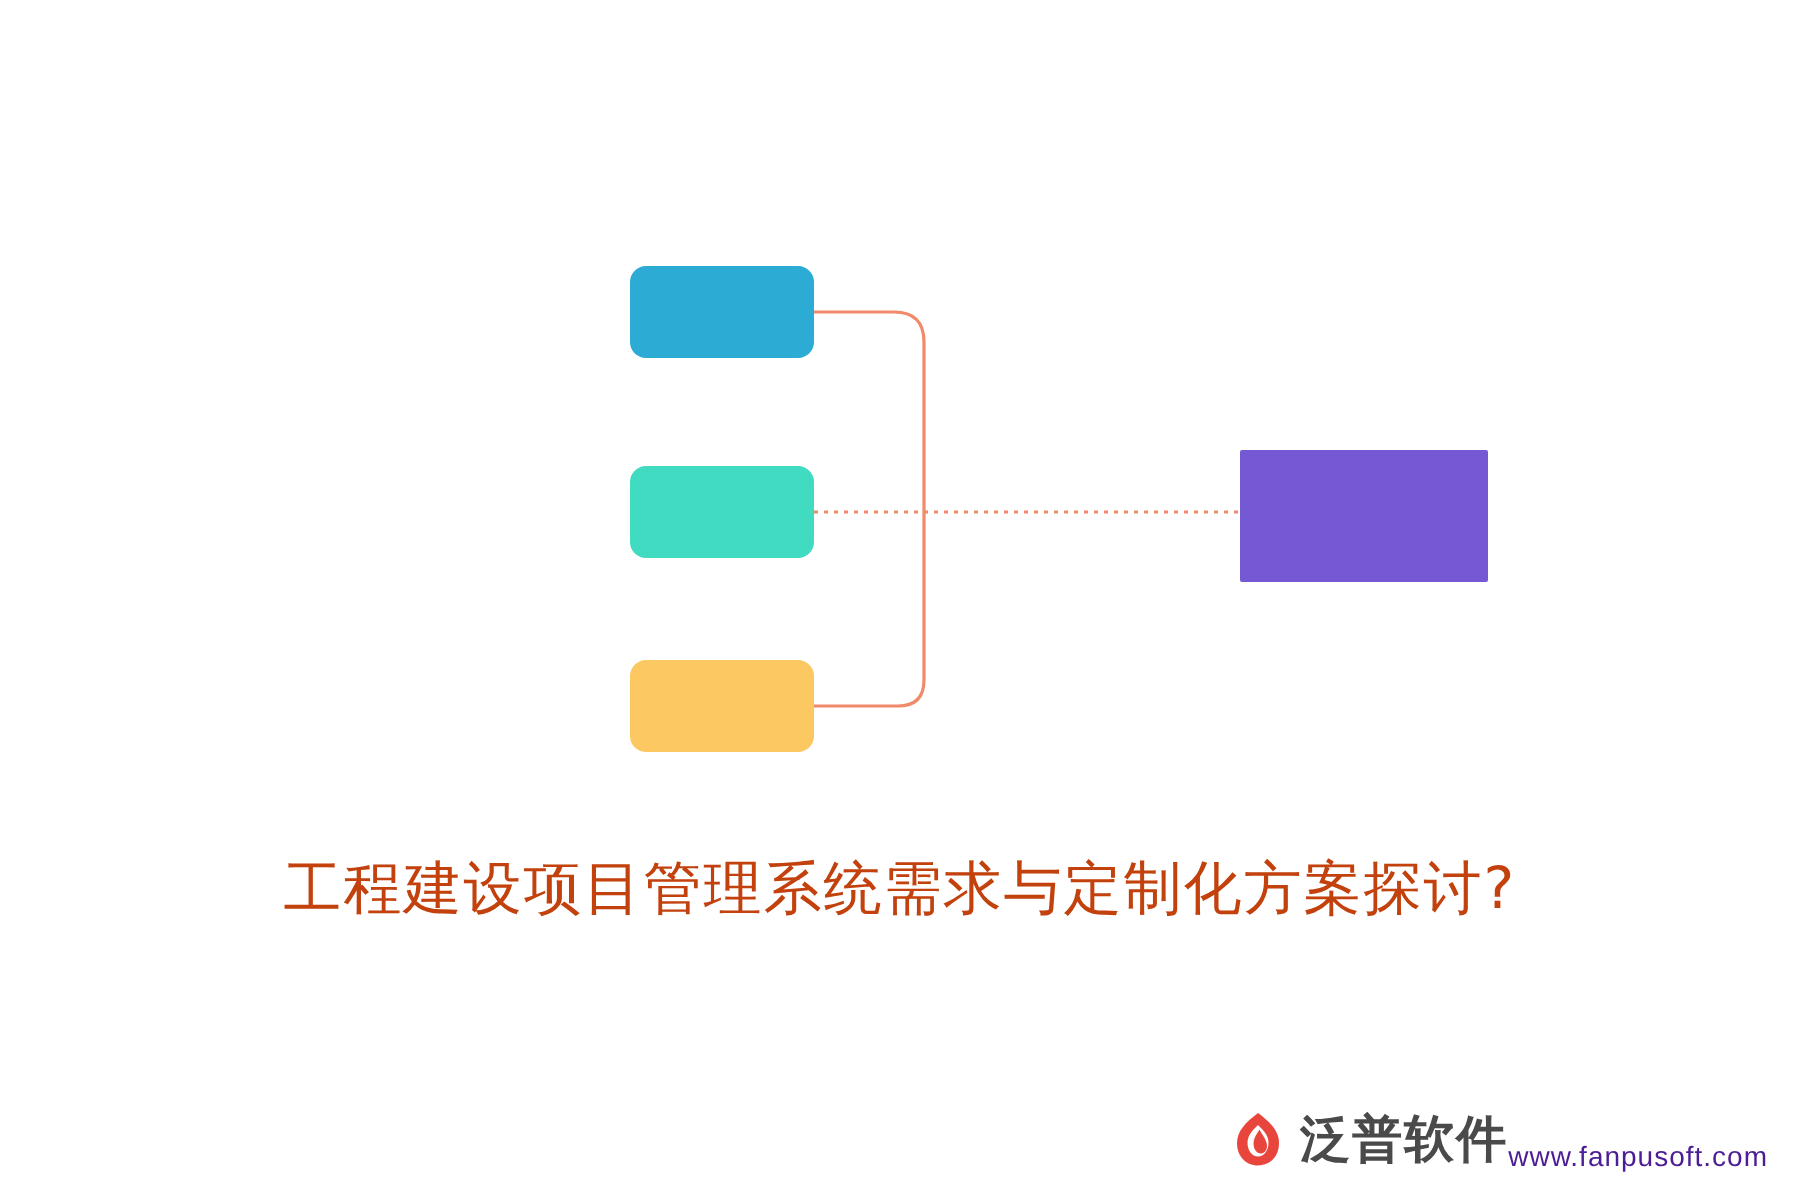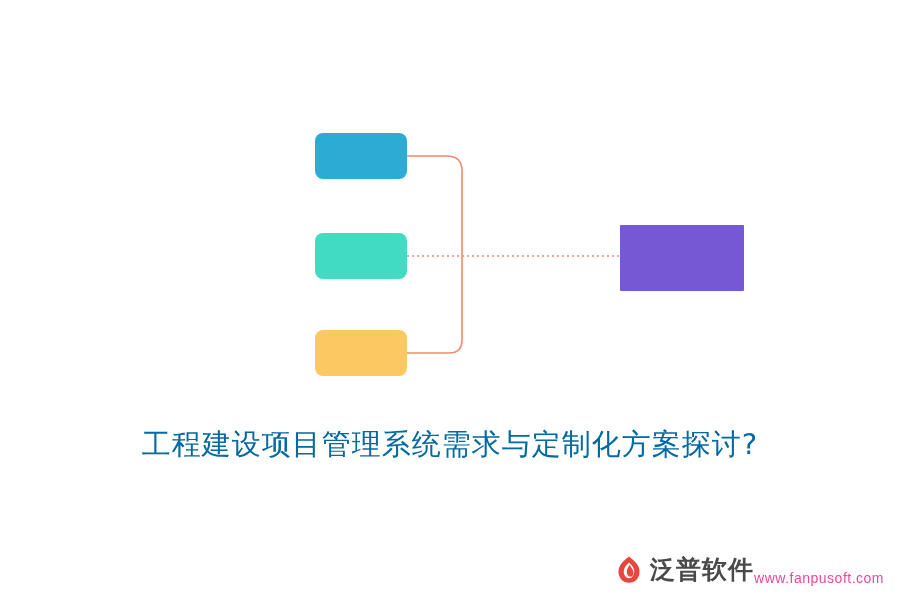--- a/index.html
+++ b/index.html
@@ -72,21 +72,21 @@
 
   
   .caption {
     position: absolute;
     left: 0;
     top: 425px;
     width: 900px;
     text-align: center;
     font-size: 29px;
     letter-spacing: 1px;
-    color: #0369a1;
+    color: #c2410c;
     font-family: "DejaVu Sans", sans-serif;
     font-weight: 500;
     white-space: nowrap;
   }
 
   
   .logo {
     position: absolute;
     right: 16px;
     bottom: 14px;
@@ -105,21 +105,21 @@
   .logo-text {
     font-size: 25px;
     font-weight: bold;
     color: #4a4a4a;
     font-family: "DejaVu Sans", sans-serif;
     letter-spacing: 1px;
   }
   .logo-url {
     margin-top: 3px;
     font-size: 14px;
-    color: #ec4899;
+    color: #4c1d95;
     font-family: "Liberation Sans", sans-serif;
     letter-spacing: 0.5px;
   }
 </style>
 </head>
 <body>
 
 <div class="page">
 
   <div class="diagram">

